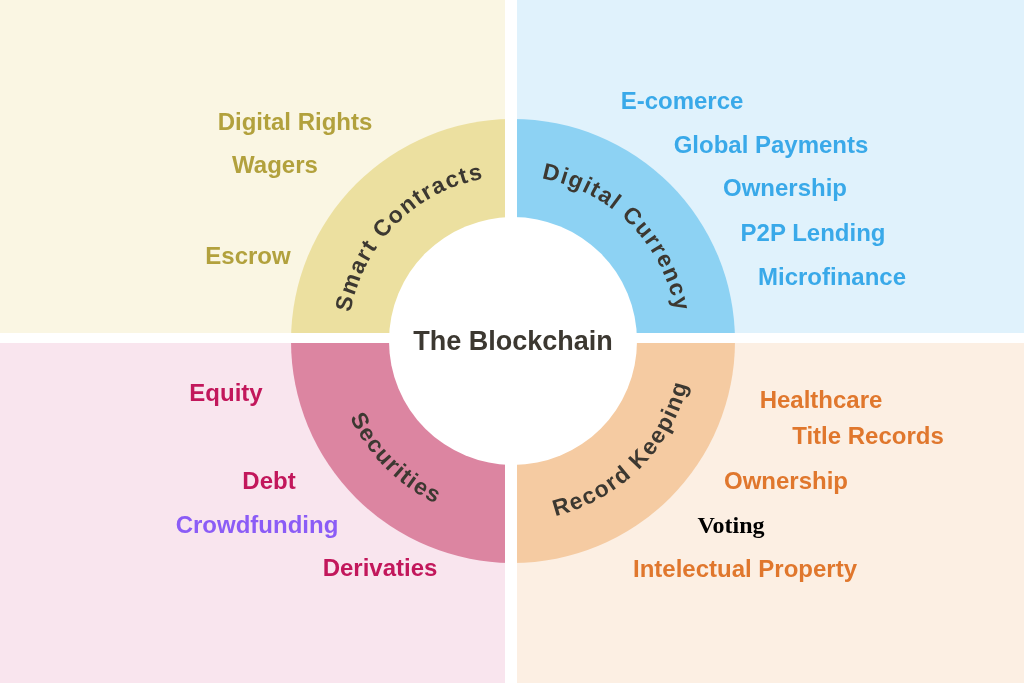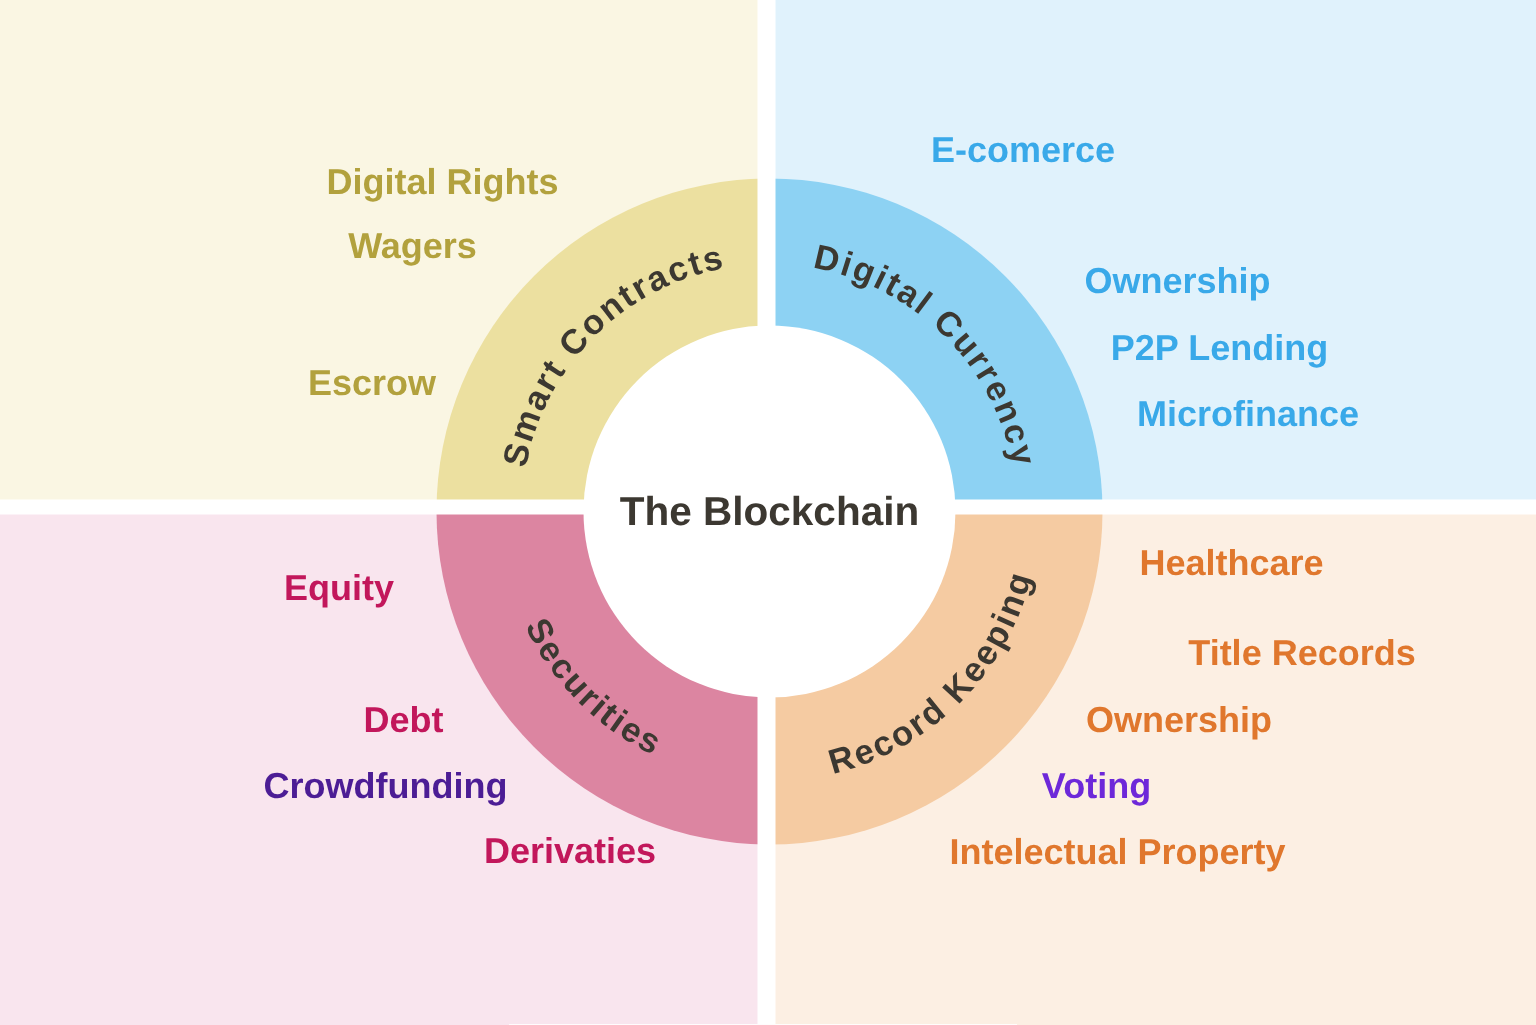--- a/index.html
+++ b/index.html
@@ -84,28 +84,29 @@
     <text class="arc-text" text-anchor="middle" fill="#3C3831">
       <textPath href="#arcBR" xlink:href="#arcBR" startOffset="50%">Record Keeping</textPath>
     </text>
   </svg>
 
   <div class="item" style="left: 295px; top: 122px; color: rgb(178, 161, 61);">Digital Rights</div>
   <div class="item" style="left: 275px; top: 165px; color: rgb(178, 161, 61);">Wagers</div>
   <div class="item" style="left: 248px; top: 209px; color: rgb(178, 161, 61); margin-top: 47px;">Escrow</div>
 
   <div class="item" style="left: 682px; top: 101px; color: rgb(57, 169, 233);">E-comerce</div>
+  <div class="item" style="left: 771px; top: 145px; color: rgb(57, 169, 233);">Global Payments</div>
   <div class="item" style="left: 785px; top: 188px; color: rgb(57, 169, 233);">Ownership</div>
   <div class="item" style="left: 813px; top: 233px; color: rgb(57, 169, 233);">P2P Lending</div>
   <div class="item" style="left: 832px; top: 277px; color: rgb(57, 169, 233);">Microfinance</div>
 
   <div class="item" style="left: 226px; top: 393px; color: rgb(194, 23, 91);">Equity</div>
   <div class="item" style="left: 269px; top: 481px; color: rgb(194, 23, 91);">Debt</div>
-  <div class="item" style="left: 257px; top: 525px; color: #4c1d95; text-align: right;">Crowdfunding</div>
+  <div class="item" style="left: 257px; top: 525px; color: #8b5cf6; text-align: right;">Crowdfunding</div>
   <div class="item" style="left: 332px; top: 568px; color: rgb(194, 23, 91); margin-left: 48px;">Derivaties</div>
 
-  <div class="item" style="left: 821px; top: 376px; color: rgb(224, 119, 45);">Healthcare</div>
+  <div class="item" style="left: 821px; top: 400px; color: rgb(224, 119, 45);">Healthcare</div>
   <div class="item" style="left: 868px; top: 436px; color: rgb(224, 119, 45);">Title Records</div>
   <div class="item" style="left: 786px; top: 481px; color: rgb(224, 119, 45);">Ownership</div>
-  <div class="item" style="left: 731px; top: 525px; color: #6d28d9;">Voting</div>
+  <div class="item" style="left: 731px; top: 525px; color: #000000; font-family: Liberation Serif, serif;">Voting</div>
   <div class="item" style="left: 745px; top: 569px; color: rgb(224, 119, 45); text-align: center;">Intelectual Property</div>
 
 </div>
 
 </body></html>

